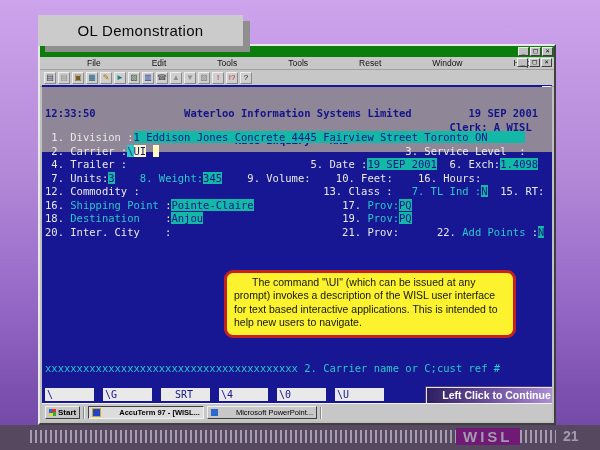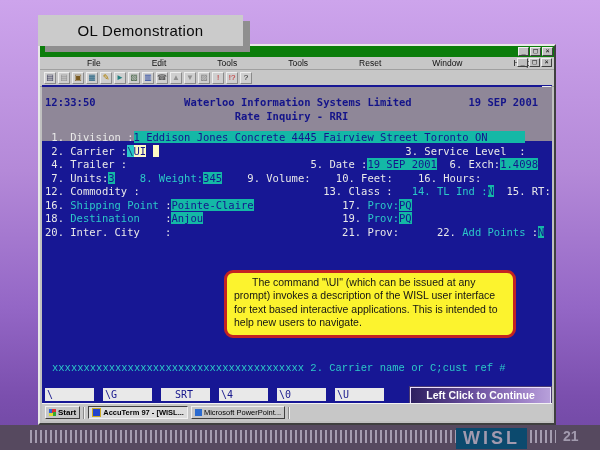--- a/index.html
+++ b/index.html
@@ -23,67 +23,67 @@
   .menu-item{font-size:8.5px;color:#101010;padding-left:42px;}
   .mdibtns{position:absolute;right:2px;top:1px;display:flex;gap:1px;}
   .toolbar{height:16px;background:#c7c7c7;display:flex;align-items:center;gap:2px;padding-left:4px;border-bottom:1px solid #9a9a9a;}
   .tbi{width:12px;height:12px;background:#cfcfcf;border:1px solid;border-color:#eee #8a8a8a #8a8a8a #eee;
     font-size:8px;line-height:10px;text-align:center;box-sizing:border-box;}
   
   .terminal{position:absolute;left:2px;right:2px;top:39px;height:325px;background:#171794;overflow:hidden;
     font-family:"DejaVu Sans Mono",monospace;font-size:10.5px;line-height:13.5px;}
   .scrollup{position:absolute;right:0;top:1px;width:10px;height:10px;background:#c0c0c0;
     border:1px solid;border-color:#eee #555 #555 #eee;font-size:6px;line-height:8px;text-align:center;color:#222;box-sizing:border-box;}
-  .noise{position:absolute;left:0;right:0;top:2px;height:45px;padding-top:9px;
+  .noise{position:absolute;left:0;right:0;top:2px;height:45px;padding-top:20px;
     background:
       repeating-linear-gradient(0deg, rgba(150,60,140,.45) 0 1px, rgba(40,130,120,.45) 1px 2px, rgba(170,80,80,.4) 2px 3px, rgba(80,80,170,.4) 3px 4px),
       repeating-linear-gradient(90deg,#8f9f6a 0 7px,#a a6f8f 7px 13px,#6f9f9f 13px 22px,#9f6f5f 22px 31px,#6f6fa0 31px 41px,#9a7fa8 41px 50px);
     background-color:#8f8798;}
   .hline{white-space:pre;color:#14148a;font-weight:bold;padding-left:3px;}
   .formlines{position:absolute;left:3px;top:46px;right:0;}
   .tline{white-space:pre;height:13.5px;}
   .sw{color:#e9e9e9;}
   .sc{color:#2cc8c8;}
   .si{background:#14b8a6;color:#15158c;}
   .sy{background:#fef9c3;color:#15158c;}
   .sci{background:#2cc8c8;color:#103d78;}
-  .statusline{position:absolute;left:10px;top:277px;white-space:pre;color:#2cc8c8;font-family:Liberation Mono, monospace;}
+  .statusline{position:absolute;left:3px;top:277px;white-space:pre;color:#2cc8c8;}
   .fkeys{position:absolute;left:0;top:303px;width:100%;height:17px;}
   .fkey{position:absolute;top:0;width:49px;height:13px;background:#e9e9e9;color:#15158c;
     font-size:10px;line-height:13px;padding-left:2px;box-sizing:border-box;}
-  .contbtn{position:absolute;left:368px;top:302px;width:141px;height:17px;box-sizing:border-box;
+  .contbtn{position:absolute;left:384px;top:302px;width:141px;height:17px;box-sizing:border-box;
     background:linear-gradient(90deg,#2e2060 0%,#6a4f9e 45%,#a488cc 85%,#b7a0da 100%);
     border:1px solid #eadfff;outline:1px solid #4a3a70;
     color:#ffffff;font-family:"Liberation Sans",sans-serif;font-size:10.5px;font-weight:bold;
     display:flex;align-items:center;justify-content:center;}
   
   .taskbar{position:absolute;left:2px;right:2px;bottom:2px;height:17px;background:#c7c7c7;border-top:1px solid #f2f2f2;
     display:flex;align-items:center;gap:3px;padding-left:3px;}
   .startbtn{height:13px;background:#c7c7c7;border:1px solid;border-color:#f0f0f0 #404040 #404040 #f0f0f0;
     display:flex;align-items:center;gap:2px;padding:0 3px;box-sizing:border-box;}
   .flag{width:7px;height:7px;background:conic-gradient(#d33 0 25%,#3a3 0 50%,#dd3 0 75%,#36d 0);}
   .startbtn span{font-size:8px;font-weight:bold;color:#000;}
   .tsep{width:1px;height:12px;background:#8a8a8a;border-right:1px solid #f0f0f0;}
-  .task{height:13px;border:1px solid;display:flex;align-items:center;gap:2px;padding:0 3px;box-sizing:border-box;
+  .task{height:13px;border:1px solid;display:flex;align-items:center;gap:18px;padding:0 3px;box-sizing:border-box;
     font-size:7.5px;color:#000;white-space:nowrap;overflow:hidden;}
   .task.active{background:#dcdcdc;border-color:#404040 #f0f0f0 #f0f0f0 #404040;font-weight:bold;}
   .task.idle{background:#c7c7c7;border-color:#f0f0f0 #404040 #404040 #f0f0f0;text-align:right;}
   .ticon{width:7px;height:7px;flex:0 0 auto;}
   .ticon.accuterm{background:#2244cc;border:1px solid #ccaa22;}
   .ticon.ppt{background:#2a6ad0;}
   
   .callout{position:absolute;left:224px;top:270px;width:292px;box-sizing:border-box;
     background:#fcf32e;border:3px solid #c42222;border-radius:9px;padding:3px 7px 5px 7px;}
   .callout p{margin:0;font-size:10.5px;line-height:1.28;color:#141414;text-indent:18px;}
   
   .band{position:absolute;left:0;top:425px;width:600px;height:25px;background:#56495f;}
   .bars{position:absolute;left:30px;top:5px;width:526px;height:13px;
     background:repeating-linear-gradient(90deg,#a59db0 0 2px,transparent 2px 5px);}
-  .brand{position:absolute;left:456px;top:3px;background:#0c4a6e;padding:0 7px;
-    color:#a29aae;font-size:18px;font-weight:bold;letter-spacing:3px;}
+  .brand{position:absolute;left:456px;top:3px;background:#701a75;padding:0 7px;
+    color:#a29aae;font-size:15px;font-weight:bold;letter-spacing:3px;}
   .pagenum{position:absolute;left:560px;top:3px;background:#56495f;padding:0 3px;
     color:#a29aae;font-size:14px;font-weight:bold;}
 </style>
 </head>
 <body>
 
 <div class="slide">
 
   <div class="window">
     <div class="titlebar">
@@ -125,28 +125,29 @@
         <span class="tbi" style="color: rgb(128, 128, 128);">▨</span>
         <span class="tbi" style="color: rgb(192, 32, 32);">!</span>
         <span class="tbi" style="color: rgb(192, 32, 32);">!?</span>
         <span class="tbi" style="color: rgb(32, 32, 32);">?</span>
       </div>
 
     <div class="terminal">
       <div class="scrollup">▲</div>
       <div class="noise" id="noise-band">
           <div class="hline">12:33:50              Waterloo Information Systems Limited         19 SEP 2001</div>
+          <div class="hline">                                                                Clerk: A WISL</div>
           <div class="hline">                              Rate Inquiry - RRI</div>
         </div>
       <div class="formlines" id="form-lines">
           <div class="tline"><span class="sw"> 1. Division :</span><span class="si">1 Eddison Jones Concrete 4445 Fairview Street Toronto ON      </span></div>
           <div class="tline"><span class="sw"> 2. Carrier :</span><span class="sci">\</span><span class="sy">UI</span><span class="sw"> </span><span class="sy"> </span><span class="sw">                                       3. Service Level  :</span></div>
           <div class="tline"><span class="sw"> 4. Trailer :                             5. Date :</span><span class="si">19 SEP 2001</span><span class="sw">  6. Exch:</span><span class="si">1.4098</span></div>
           <div class="tline"><span class="sw"> 7. Units:</span><span class="si">3</span><span class="sw">    </span><span class="sc">8. Weight:</span><span class="si">345</span><span class="sw">    9. Volume:    10. Feet:    16. Hours:</span></div>
-          <div class="tline"><span class="sw">12. Commodity :                             13. Class :   </span><span class="sc">14. TL Ind :</span><span class="si">N</span><span class="sw">  15. RT:</span></div>
+          <div class="tline"><span class="sw">12. Commodity :                             13. Class :   </span><span class="sc">7. TL Ind :</span><span class="si">N</span><span class="sw">  15. RT:</span></div>
           <div class="tline"><span class="sw">16. </span><span class="sc">Shipping Point </span><span class="sw">:</span><span class="si">Pointe-Claire</span><span class="sw">              17. </span><span class="sc">Prov:</span><span class="si">PQ</span></div>
           <div class="tline"><span class="sw">18. </span><span class="sc">Destination</span><span class="sw">    :</span><span class="si">Anjou</span><span class="sw">                      19. </span><span class="sc">Prov:</span><span class="si">PQ</span></div>
           <div class="tline"><span class="sw">20. Inter. City    :                           21. Prov:      22. </span><span class="sc">Add Points </span><span class="sw">:</span><span class="si">N</span></div>
         </div>
       <div class="statusline">xxxxxxxxxxxxxxxxxxxxxxxxxxxxxxxxxxxxxxxx 2. Carrier name or C;cust ref #</div>
       <div class="fkeys" id="fkeys">
           <div class="fkey" style="left: 3px;">\</div>
           <div class="fkey" style="left: 61px;">\G</div>
           <div class="fkey" style="left: 119px; padding-left: 14px;">SRT</div>
           <div class="fkey" style="left: 177px;">\4</div>

